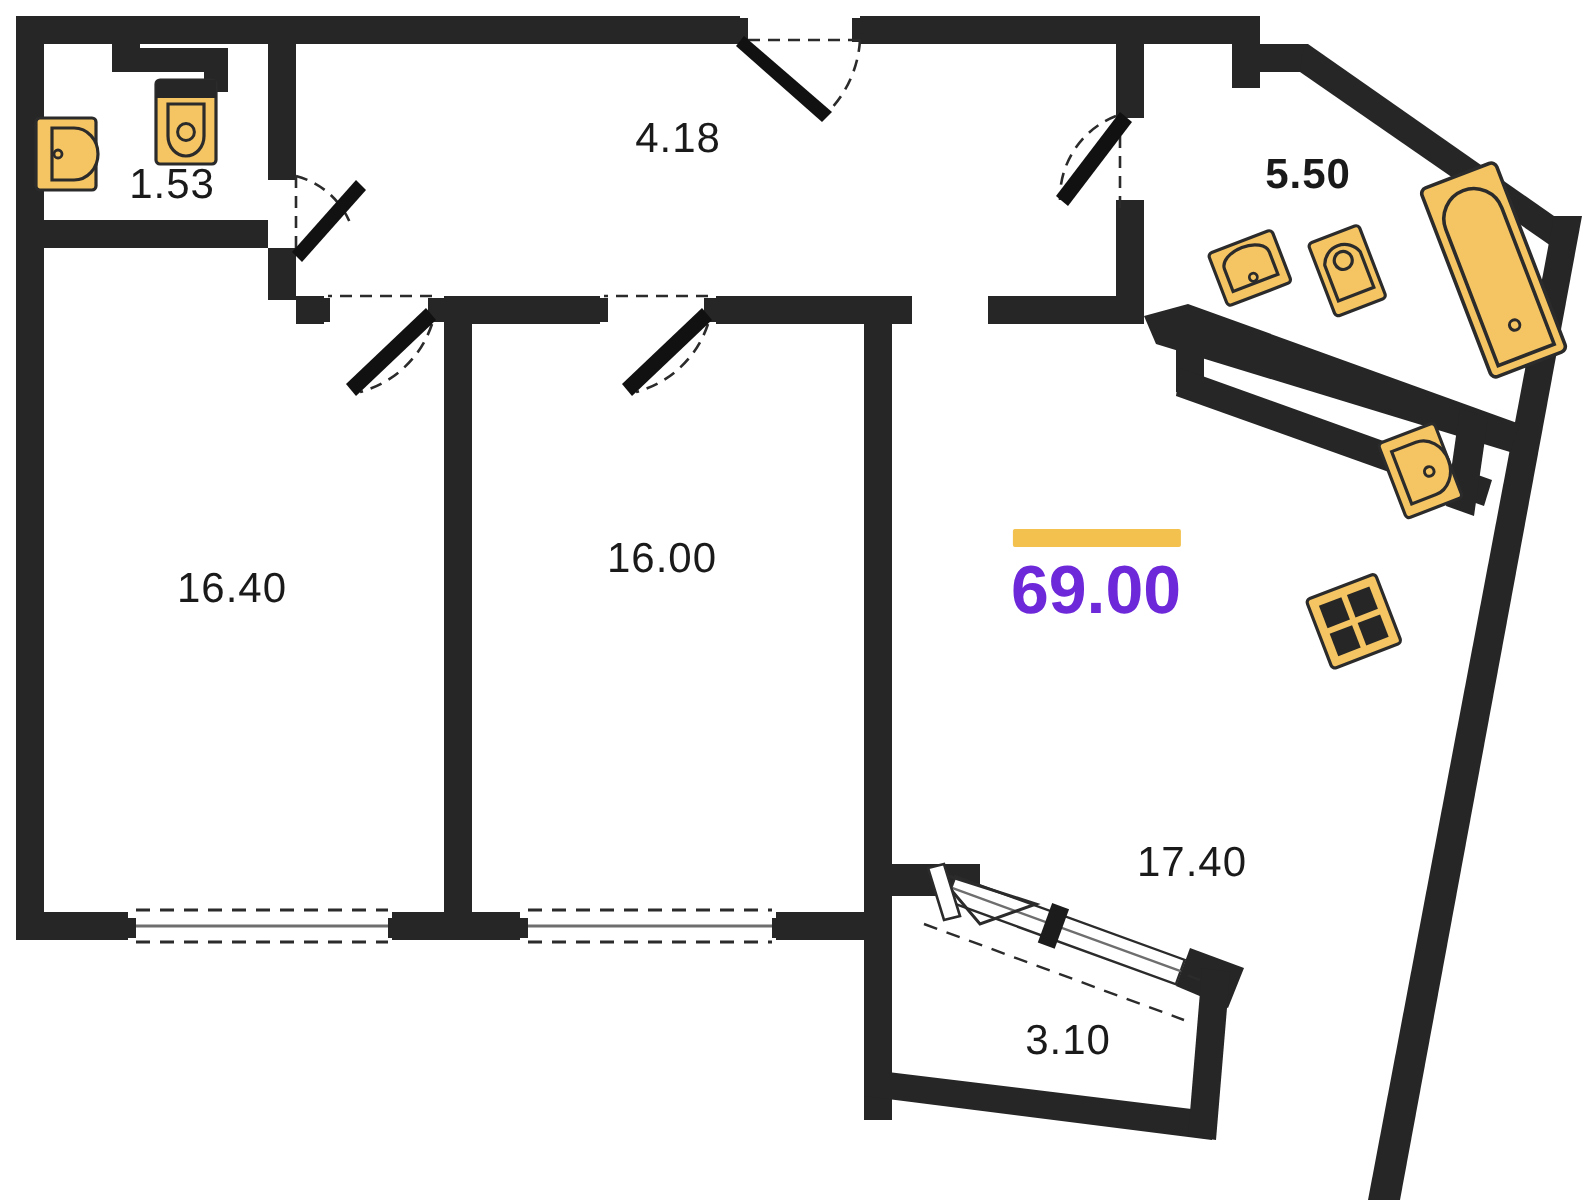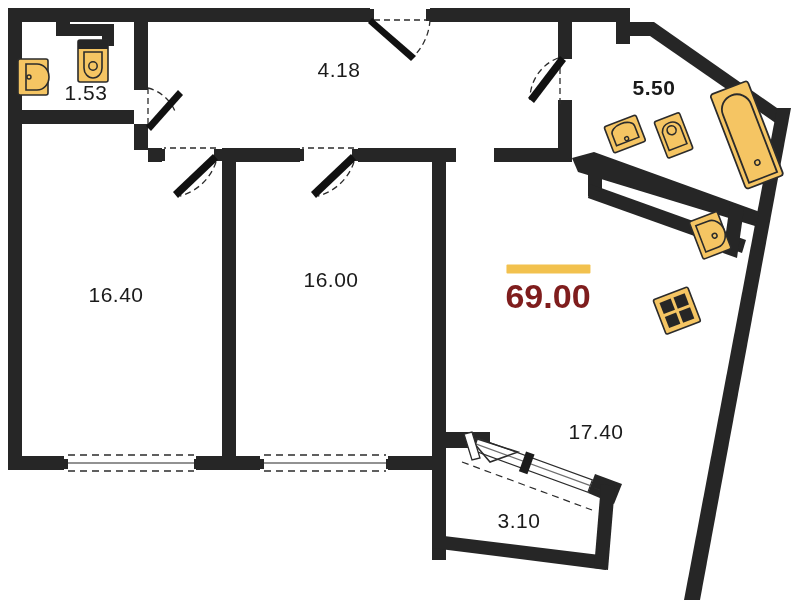--- a/index.html
+++ b/index.html
@@ -47,21 +47,21 @@
     width: 84px;
     height: 9px;
     background: #f2c14e;
     margin: 0 auto 3px auto;
     border-radius: 1px;
   }
   .total-value {
     font-family: "Liberation Sans", sans-serif;
     font-size: 34px;
     font-weight: bold;
-    color: #7f1d1d;
+    color: #6d28d9;
     letter-spacing: 0px;
   }
 </style>
 </head>
 <body>
 
 <div id="plan-root">
 
   <svg id="plan-svg" viewBox="0 0 797 600" xmlns="http://www.w3.org/2000/svg">
 
@@ -260,20 +260,20 @@
       </g>
     </g>
   </svg>
 
   <div class="area-label" style="left:86px;  top:93px;">1.53</div>
   <div class="area-label" style="left:339px; top:70px;">4.18</div>
   <div class="area-label" style="left:654px; top:88px;font-weight:bold;">5.50</div>
   <div class="area-label" style="left:116px; top:283px;margin-top:12px;">16.40</div>
   <div class="area-label" style="left:331px; top:280px;text-align:center;">16.00</div>
   <div class="area-label" style="left:596px; top:432px;">17.40</div>
-  <div class="area-label" style="left:519px; top:521px;text-align:center;">3.10</div>
+  <div class="area-label" style="left:534px; top:521px;text-align:center;">3.10</div>
 
   <div class="total-label" style="left:548px; top:290px;">
     <div class="total-bar"></div>
     <div class="total-value">69.00</div>
   </div>
 
 </div>
 
 </body></html>

